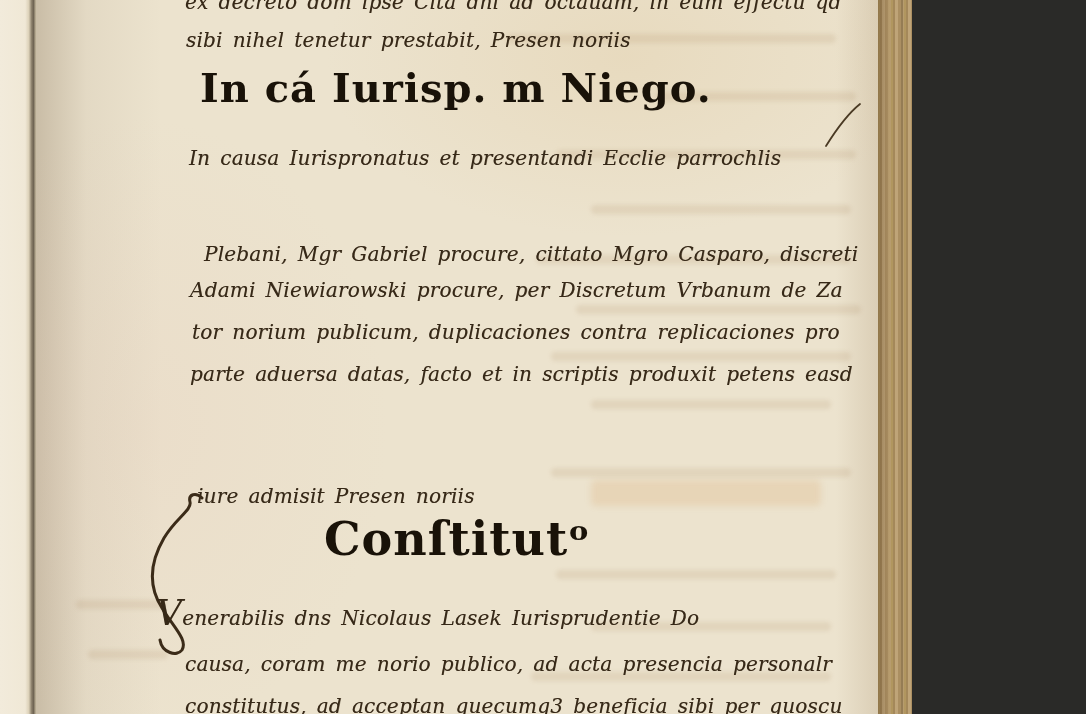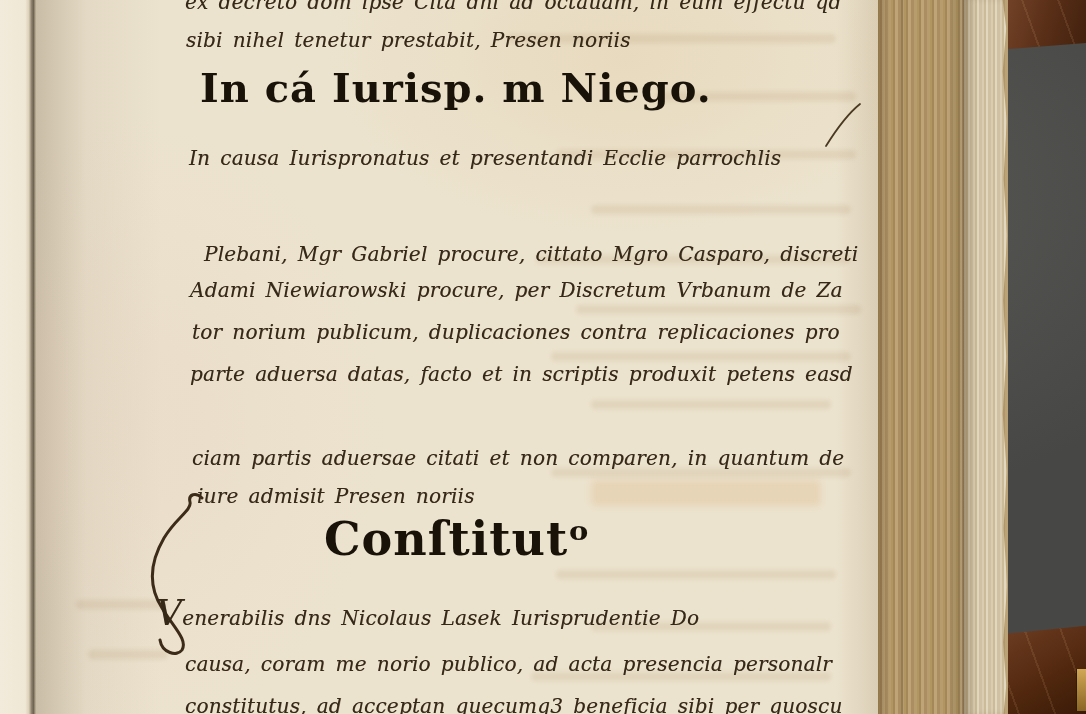--- a/index.html
+++ b/index.html
@@ -1,17 +1,17 @@
 <!DOCTYPE html>
 <html><head>
 <meta charset="utf-8">
 <style>
   html,body{margin:0;padding:0;background:#2a2a28;}
   .stage{
-    position:relative;width:1086px;height:714px;overflow:hidden;
+    position:relative;width:912px;height:714px;overflow:hidden;
     font-family:"DejaVu Serif",serif;background:#4b4b49;
   }
   
   .bg{position:absolute;inset:0;
     background:radial-gradient(ellipse 620px 420px at 72% 28%, #5a5a57, #474745 75%);}
   
   .leather{position:absolute;overflow:hidden;}
   .leather-top{left:991px;top:0;width:95px;height:58px;
     background:linear-gradient(105deg,#7a492c 0%,#5a2f18 55%,#40200d 100%);
     clip-path:polygon(0 0,100% 0,100% 74%,8% 86%,0 60%);}
@@ -116,21 +116,20 @@
 
     <div class="heading h1">In cá Iurisp. m Niego.</div>
     <svg class="flourish" width="40" height="50">
       <path d="M4,46 C14,30 28,12 38,4" fill="none" stroke="#4a3a24" stroke-width="1.8" stroke-linecap="round"></path>
     </svg>
     <div class="line b1">In causa Iurispronatus et presentandi Ecclie parrochlis</div>
     <div class="line b3">Plebani, Mgr Gabriel procure, cittato Mgro Casparo, discreti</div>
     <div class="line b4">Adami Niewiarowski procure, per Discretum Vrbanum de Za</div>
     <div class="line b5">tor norium publicum, duplicaciones contra replicaciones pro</div>
     <div class="line b6">parte aduersa datas, facto et in scriptis produxit petens easd</div>
-    <div class="line b8">ciam partis aduersae citati et non comparen, in quantum de</div>
     <div class="line b9">iure admisit Presen noriis</div>
 
     <div class="heading h2">Conſtitutᵒ</div>
     <svg class="swash" width="80" height="170">
       <path d="M66,8 C60,2 52,4 54,12 C56,20 40,28 28,48 C14,72 12,96 26,118 C38,138 52,150 46,160 C41,167 26,163 24,150" fill="none" stroke="#3b2b18" stroke-width="3" stroke-linecap="round"></path>
     </svg>
     <div class="line c1">Venerabilis dns Nicolaus Lasek Iurisprudentie Do</div>
     <div class="line c2">causa, coram me norio publico, ad acta presencia personalr</div>
     <div class="line c3">constitutus, ad acceptan quecumq3 beneficia sibi per quoscu</div>
   </div>

